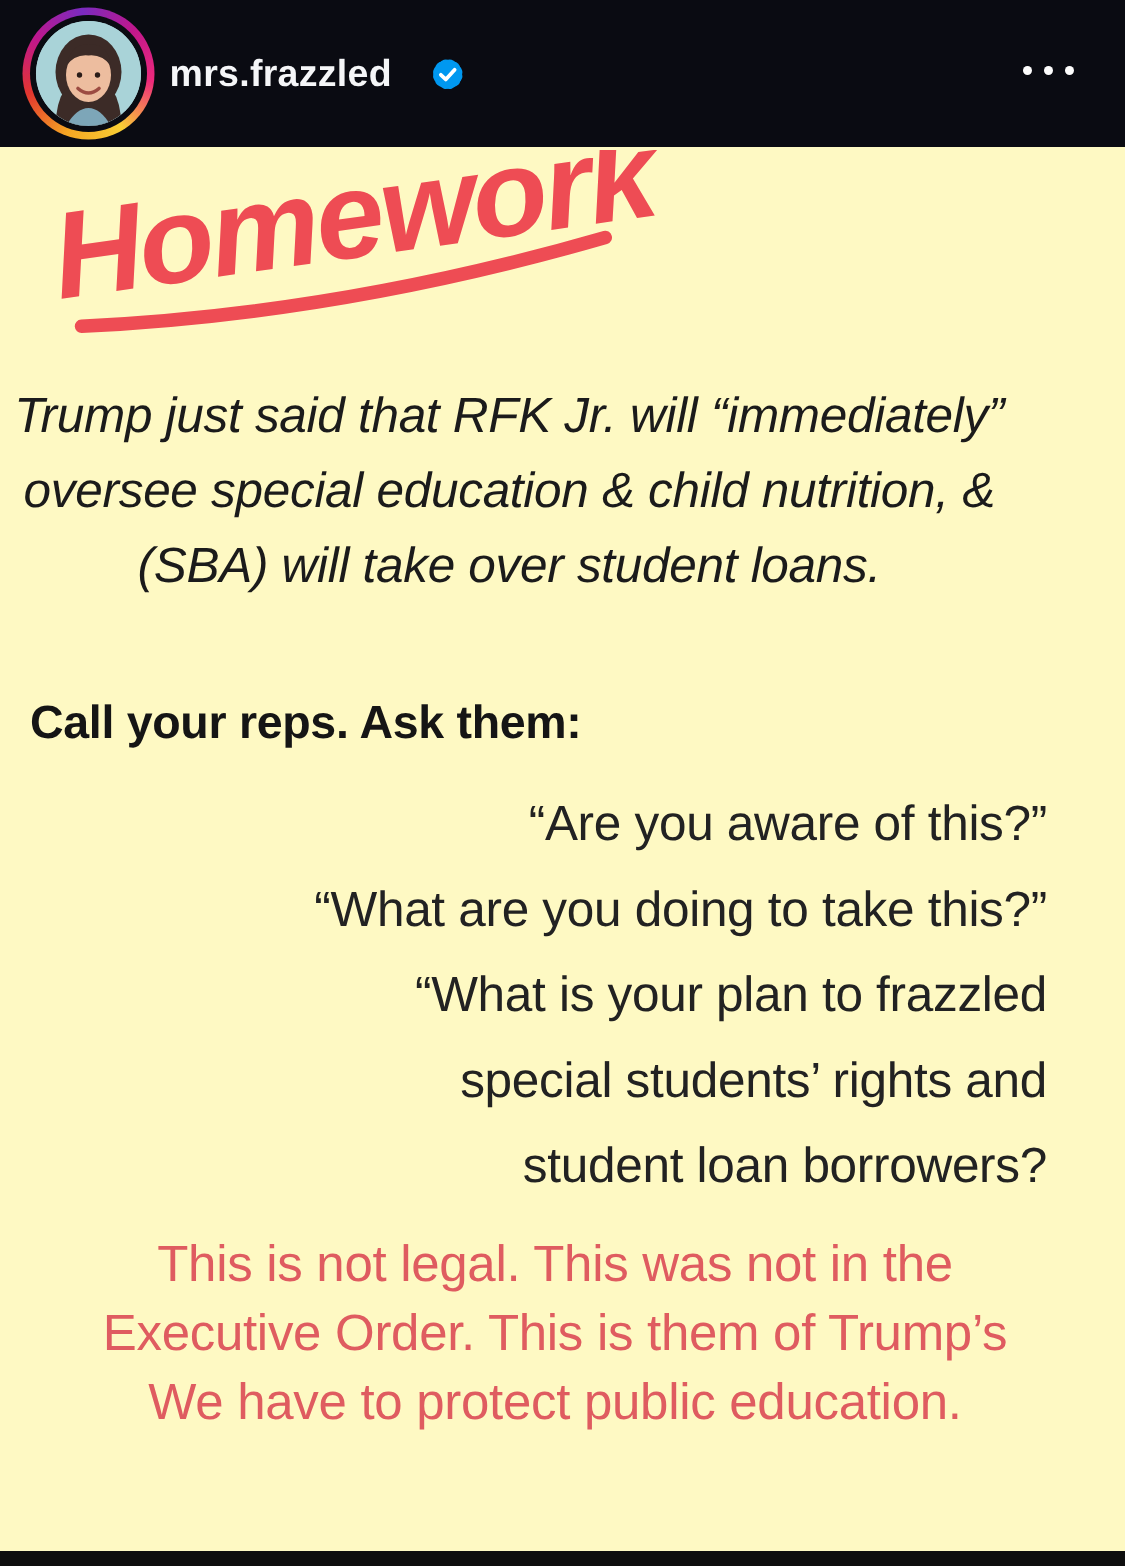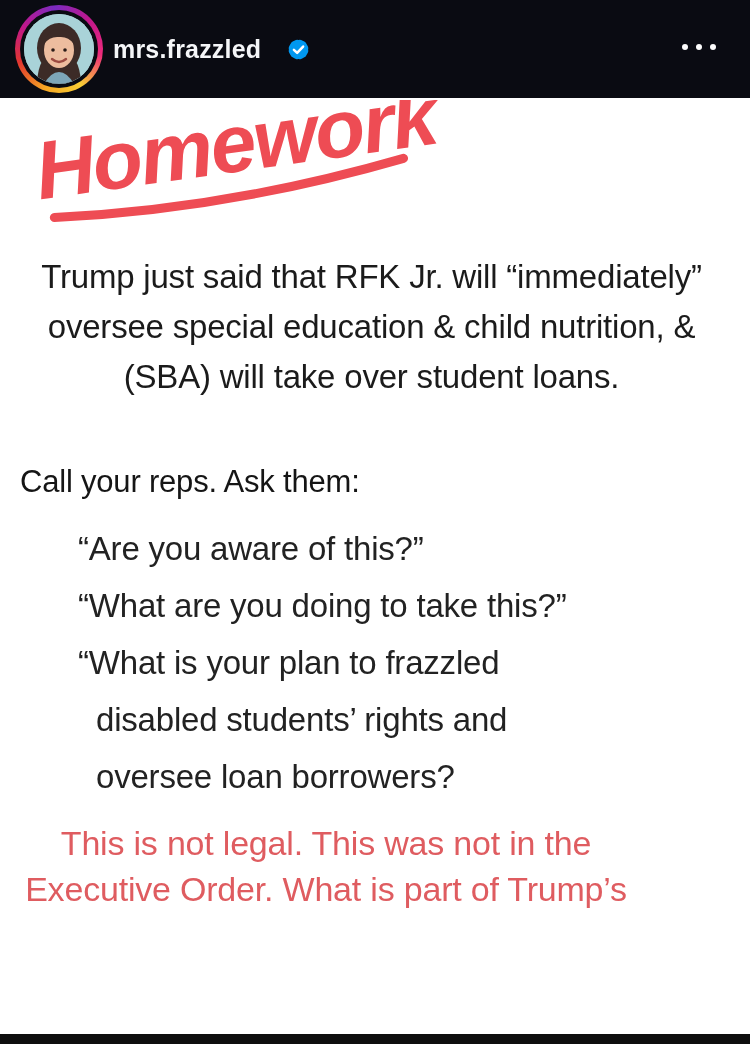--- a/index.html
+++ b/index.html
@@ -1,18 +1,18 @@
 <!DOCTYPE html>
 <html><head>
 <meta charset="utf-8">
 <style>
   html,body{margin:0;padding:0;background:#000;}
   .screen{
     position:relative;width:750px;height:1044px;overflow:hidden;
-    background:#ffffff;font-family:"Liberation Sans",sans-serif;
+    background:#fef9c3;font-family:"Liberation Sans",sans-serif;
   }
   
   .header{
     position:absolute;top:0;left:0;width:750px;height:98px;
     background:#0a0b12;display:flex;align-items:center;
   }
   .avatar-ring{
     position:absolute;left:15px;top:5px;width:88px;height:88px;border-radius:50%;
     background:conic-gradient(from 200deg,#f5a623,#e2362f,#c0178c,#7a2bc0,#c0178c,#ee2a7b,#f9ce34,#f5a623);
     display:flex;align-items:center;justify-content:center;cursor:pointer;
@@ -29,35 +29,35 @@
   .badge{position:absolute;left:287px;top:38px;width:23px;height:23px;}
   .menu-dots{
     position:absolute;right:30px;top:40px;display:flex;gap:8px;cursor:pointer;padding:4px;
   }
   .menu-dots i{width:6px;height:6px;border-radius:50%;background:#fdfdfd;display:block;}
   
   .title-wrap{position:absolute;left:24px;top:100px;width:430px;height:145px;}
   
   .intro{
     position:absolute;top:252px;left:0;width:679px;text-align:center;
-    font-size:33px;line-height:50px;color:#1b1b1b;letter-spacing:-.2px;margin-left:32px;
+    font-style:italic;font-size:33px;line-height:50px;color:#1b1b1b;letter-spacing:-.2px;
   }
   
   .cta{
-    position:absolute;top:464px;left:20px;font-weight:400;font-size:31px;color:#151515;
+    position:absolute;top:464px;left:20px;font-weight:700;font-size:31px;color:#151515;
     letter-spacing:-.2px;
   }
   
   .questions{position:absolute;top:520px;left:78px;width:620px;font-size:33px;color:#222;}
-  .q-line{line-height:57px;letter-spacing:-.2px;}
+  .q-line{line-height:57px;letter-spacing:-.2px;text-align:right;}
   .q-line.indent{margin-left:18px;}
   
   .warning{
     position:absolute;top:820px;left:0;width:652px;text-align:center;
-    font-size:34px;line-height:46px;color:#df5c60;letter-spacing:-.2px;
+    font-size:34px;line-height:46px;color:#df5c60;letter-spacing:-.2px;padding-left:44px;
   }
   
   .bottom-bar{position:absolute;left:0;top:1034px;width:750px;height:10px;background:#0e0e0e;}
 </style>
 </head>
 <body>
 
 <div class="screen">
 
   <div class="header">
@@ -111,24 +111,25 @@
     <div>oversee special education &amp; child nutrition, &amp;</div>
     <div>(SBA) will take over student loans.</div>
   </div>
 
   <div class="cta">Call your reps. Ask them:</div>
 
   <div class="questions">
     <div class="q-line">“Are you aware of this?”</div>
     <div class="q-line">“What are you doing to take this?”</div>
     <div class="q-line">“What is your plan to frazzled</div>
-    <div class="q-line indent">disabled students’ rights and</div>
-    <div class="q-line indent">oversee loan borrowers?</div>
+    <div class="q-line indent">special students’ rights and</div>
+    <div class="q-line indent">student loan borrowers?</div>
   </div>
 
   <div class="warning">
     <div>This is not legal. This was not in the</div>
-    <div>Executive Order. What is part of Trump’s</div>
+    <div>Executive Order. This is them of Trump’s</div>
+    <div>We have to protect public education.</div>
   </div>
 
   <div class="bottom-bar"></div>
 
 </div>
 
 </body></html>

